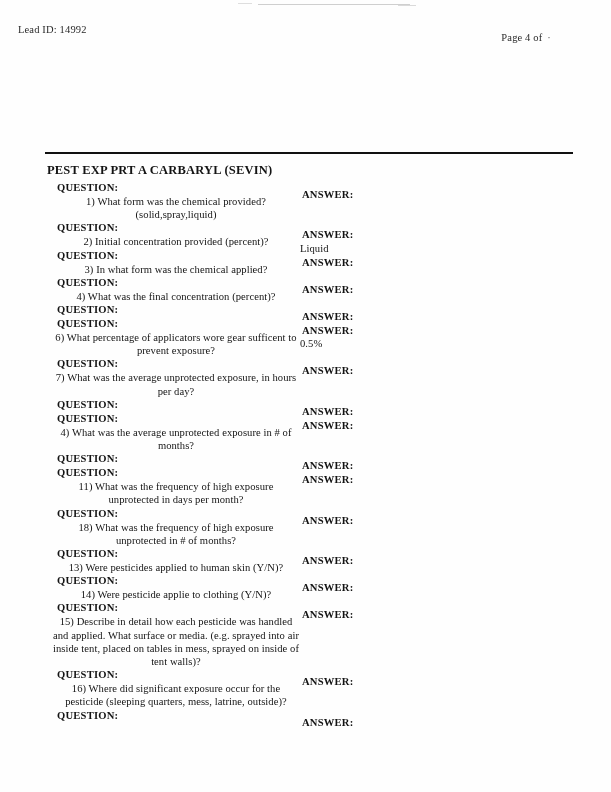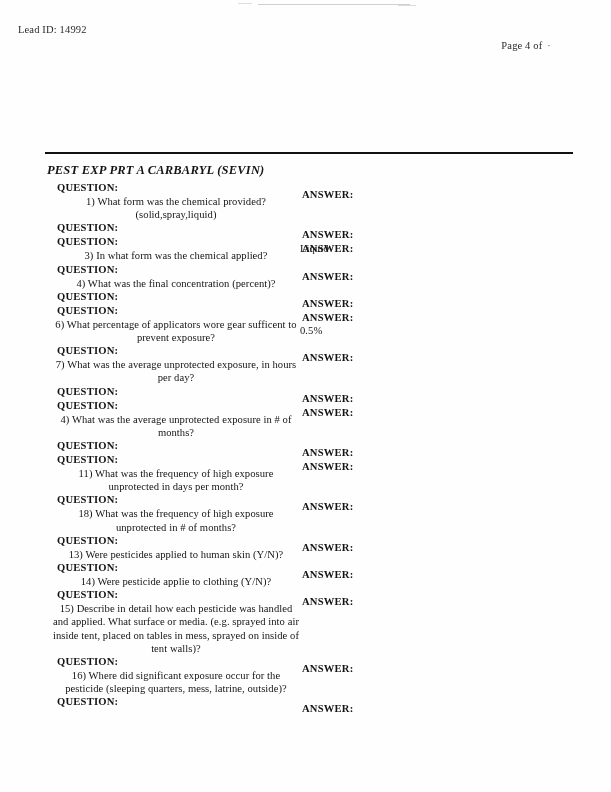--- a/index.html
+++ b/index.html
@@ -54,21 +54,21 @@
     left: 18px;
     top: 0;
     font-size: 10.5px;
     letter-spacing: 0.15px;
     white-space: nowrap;
     color: #2a2a2a;
   }
   .page-num {
     position: absolute;
     right: 17px;
-    top: 16px;
+    top: 8px;
     font-size: 10.5px;
     letter-spacing: 0.15px;
     white-space: nowrap;
     color: #2a2a2a;
   }
   .page-num .of-mark {
     display: inline-block;
     margin-left: 5px;
     color: #555;
   }
@@ -85,21 +85,20 @@
     height: 2px;
     background: #111;
     margin-bottom: 9px;
   }
   .section-title {
     font-size: 12.5px;
     font-weight: bold;
     letter-spacing: 0.2px;
     margin: 0 0 4px 2px;
     white-space: nowrap;
-    font-style: italic;
   }
 
   
   .qa-list {
     margin: 0;
     padding: 0;
     list-style: none;
   }
   .qa-item {
     position: relative;
@@ -173,20 +172,24 @@
           <div class="values">
             <div class="q-text">1) What form was the chemical provided?(solid,spray,liquid)</div>
             <div class="a-text">Liquid</div>
           </div>
         </li>
         <li class="qa-item">
           <div class="labels">
             <span class="q-label">QUESTION:</span>
             <span class="a-label">ANSWER:</span>
           </div>
+          <div class="values">
+            <div class="q-text">2) Initial concentration provided (percent)?</div>
+            <div class="a-text"></div>
+          </div>
         </li>
         <li class="qa-item">
           <div class="labels">
             <span class="q-label">QUESTION:</span>
             <span class="a-label">ANSWER:</span>
           </div>
           <div class="values">
             <div class="q-text">3) In what form was the chemical applied?</div>
             <div class="a-text"></div>
           </div>

